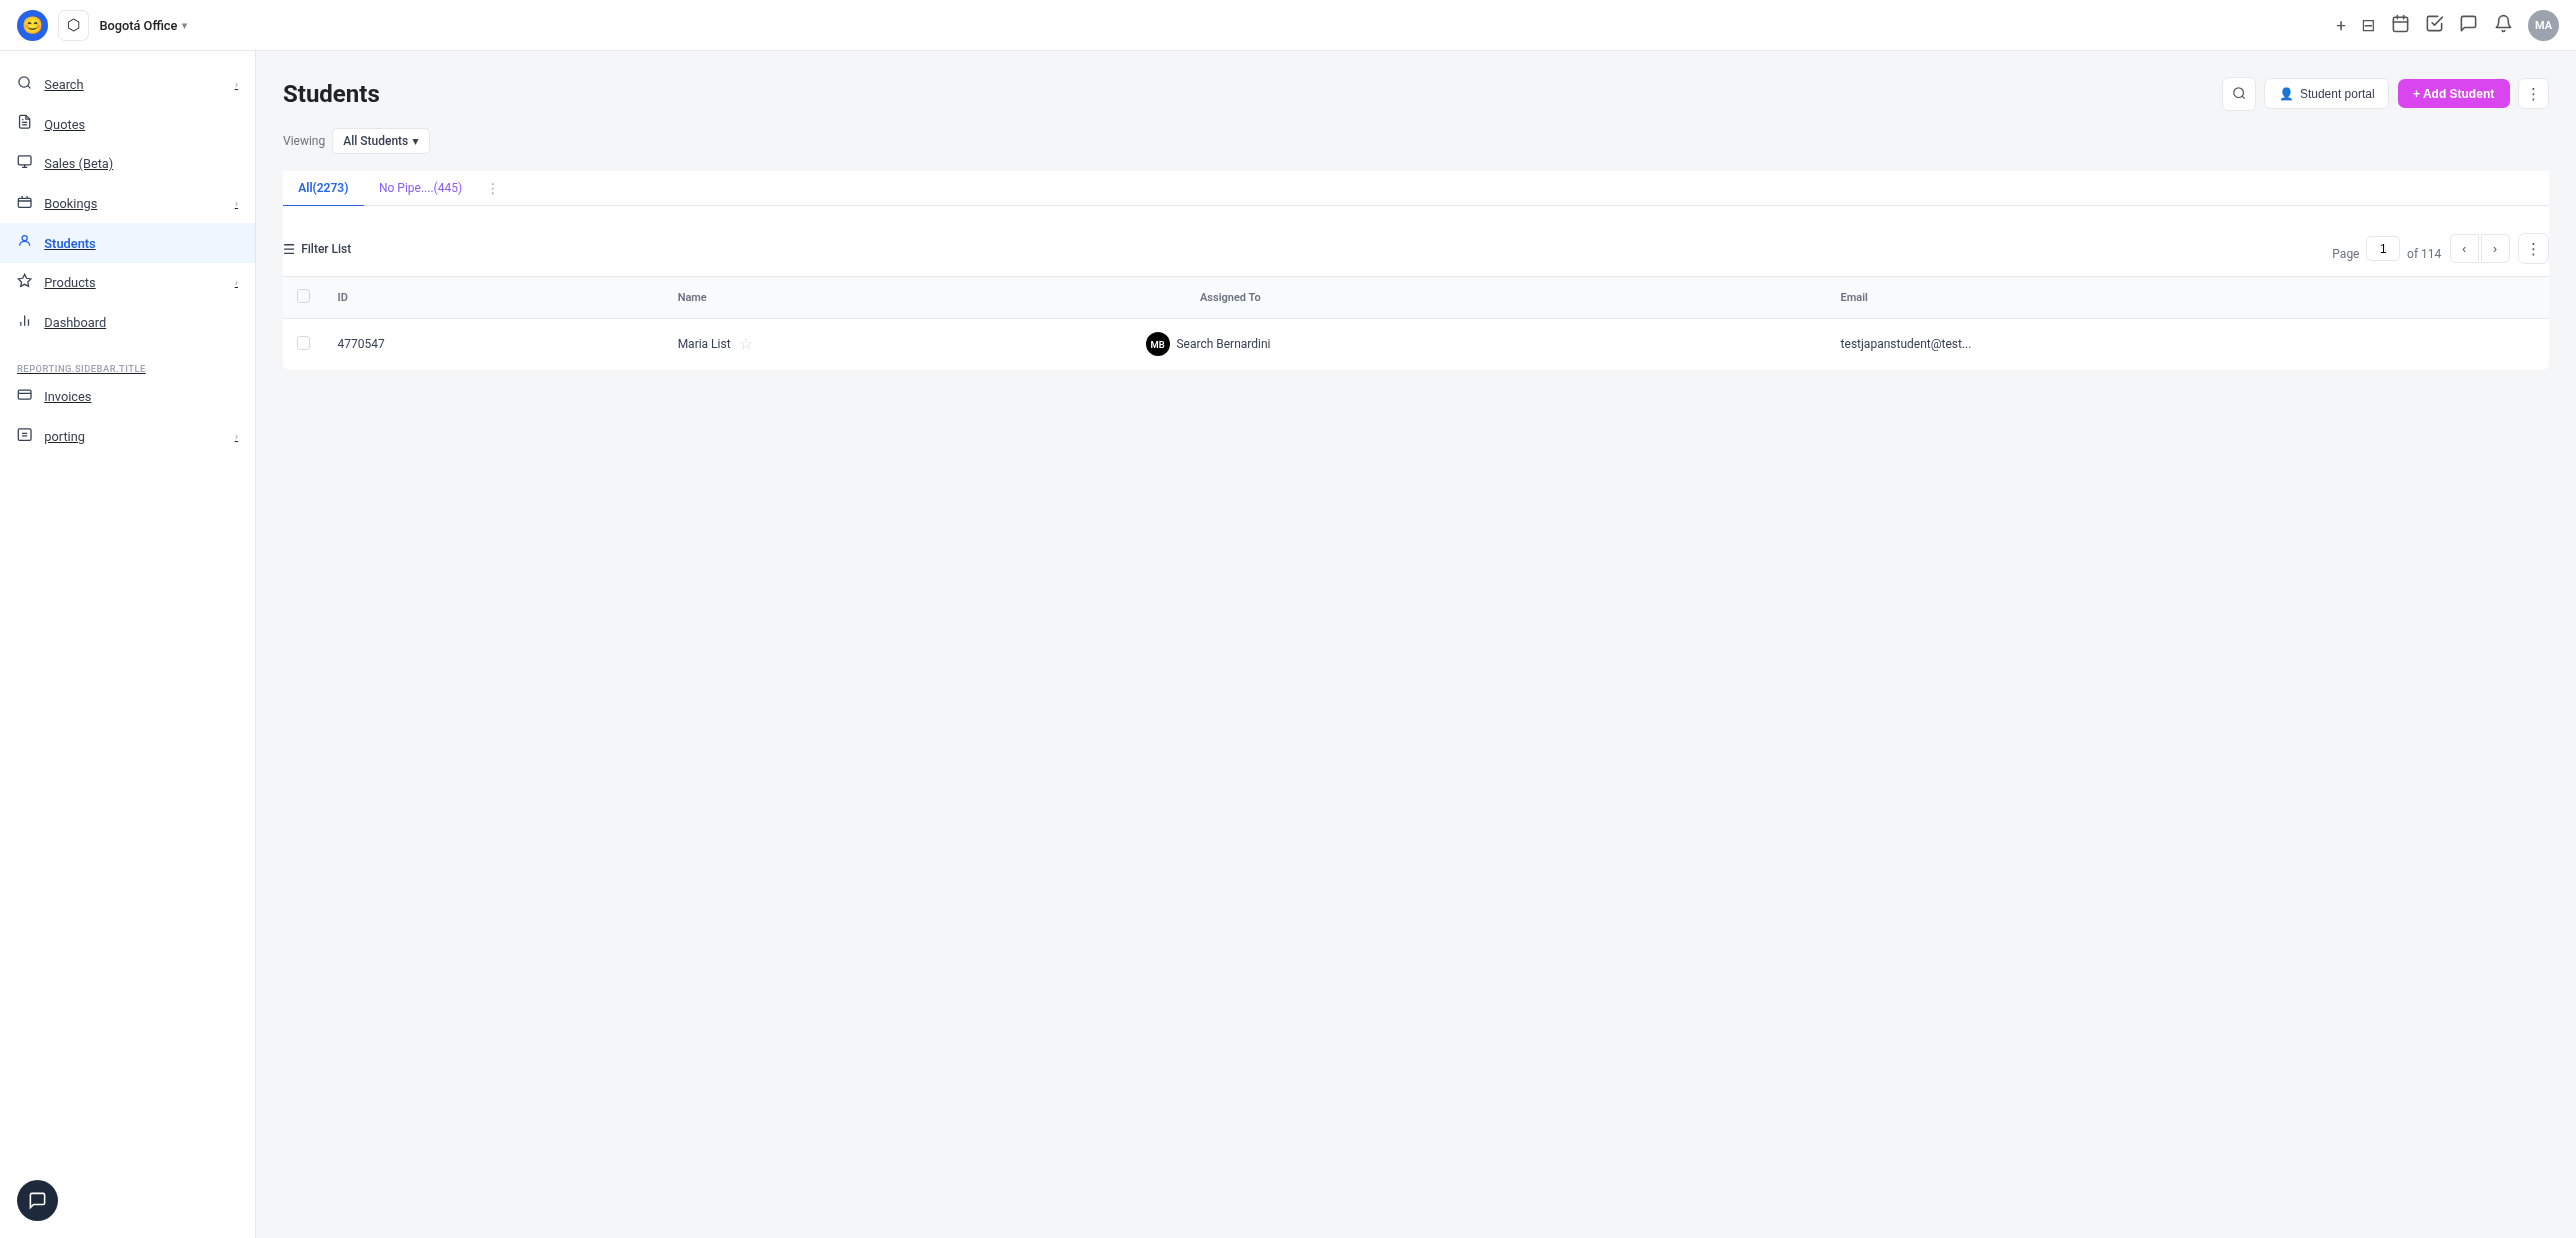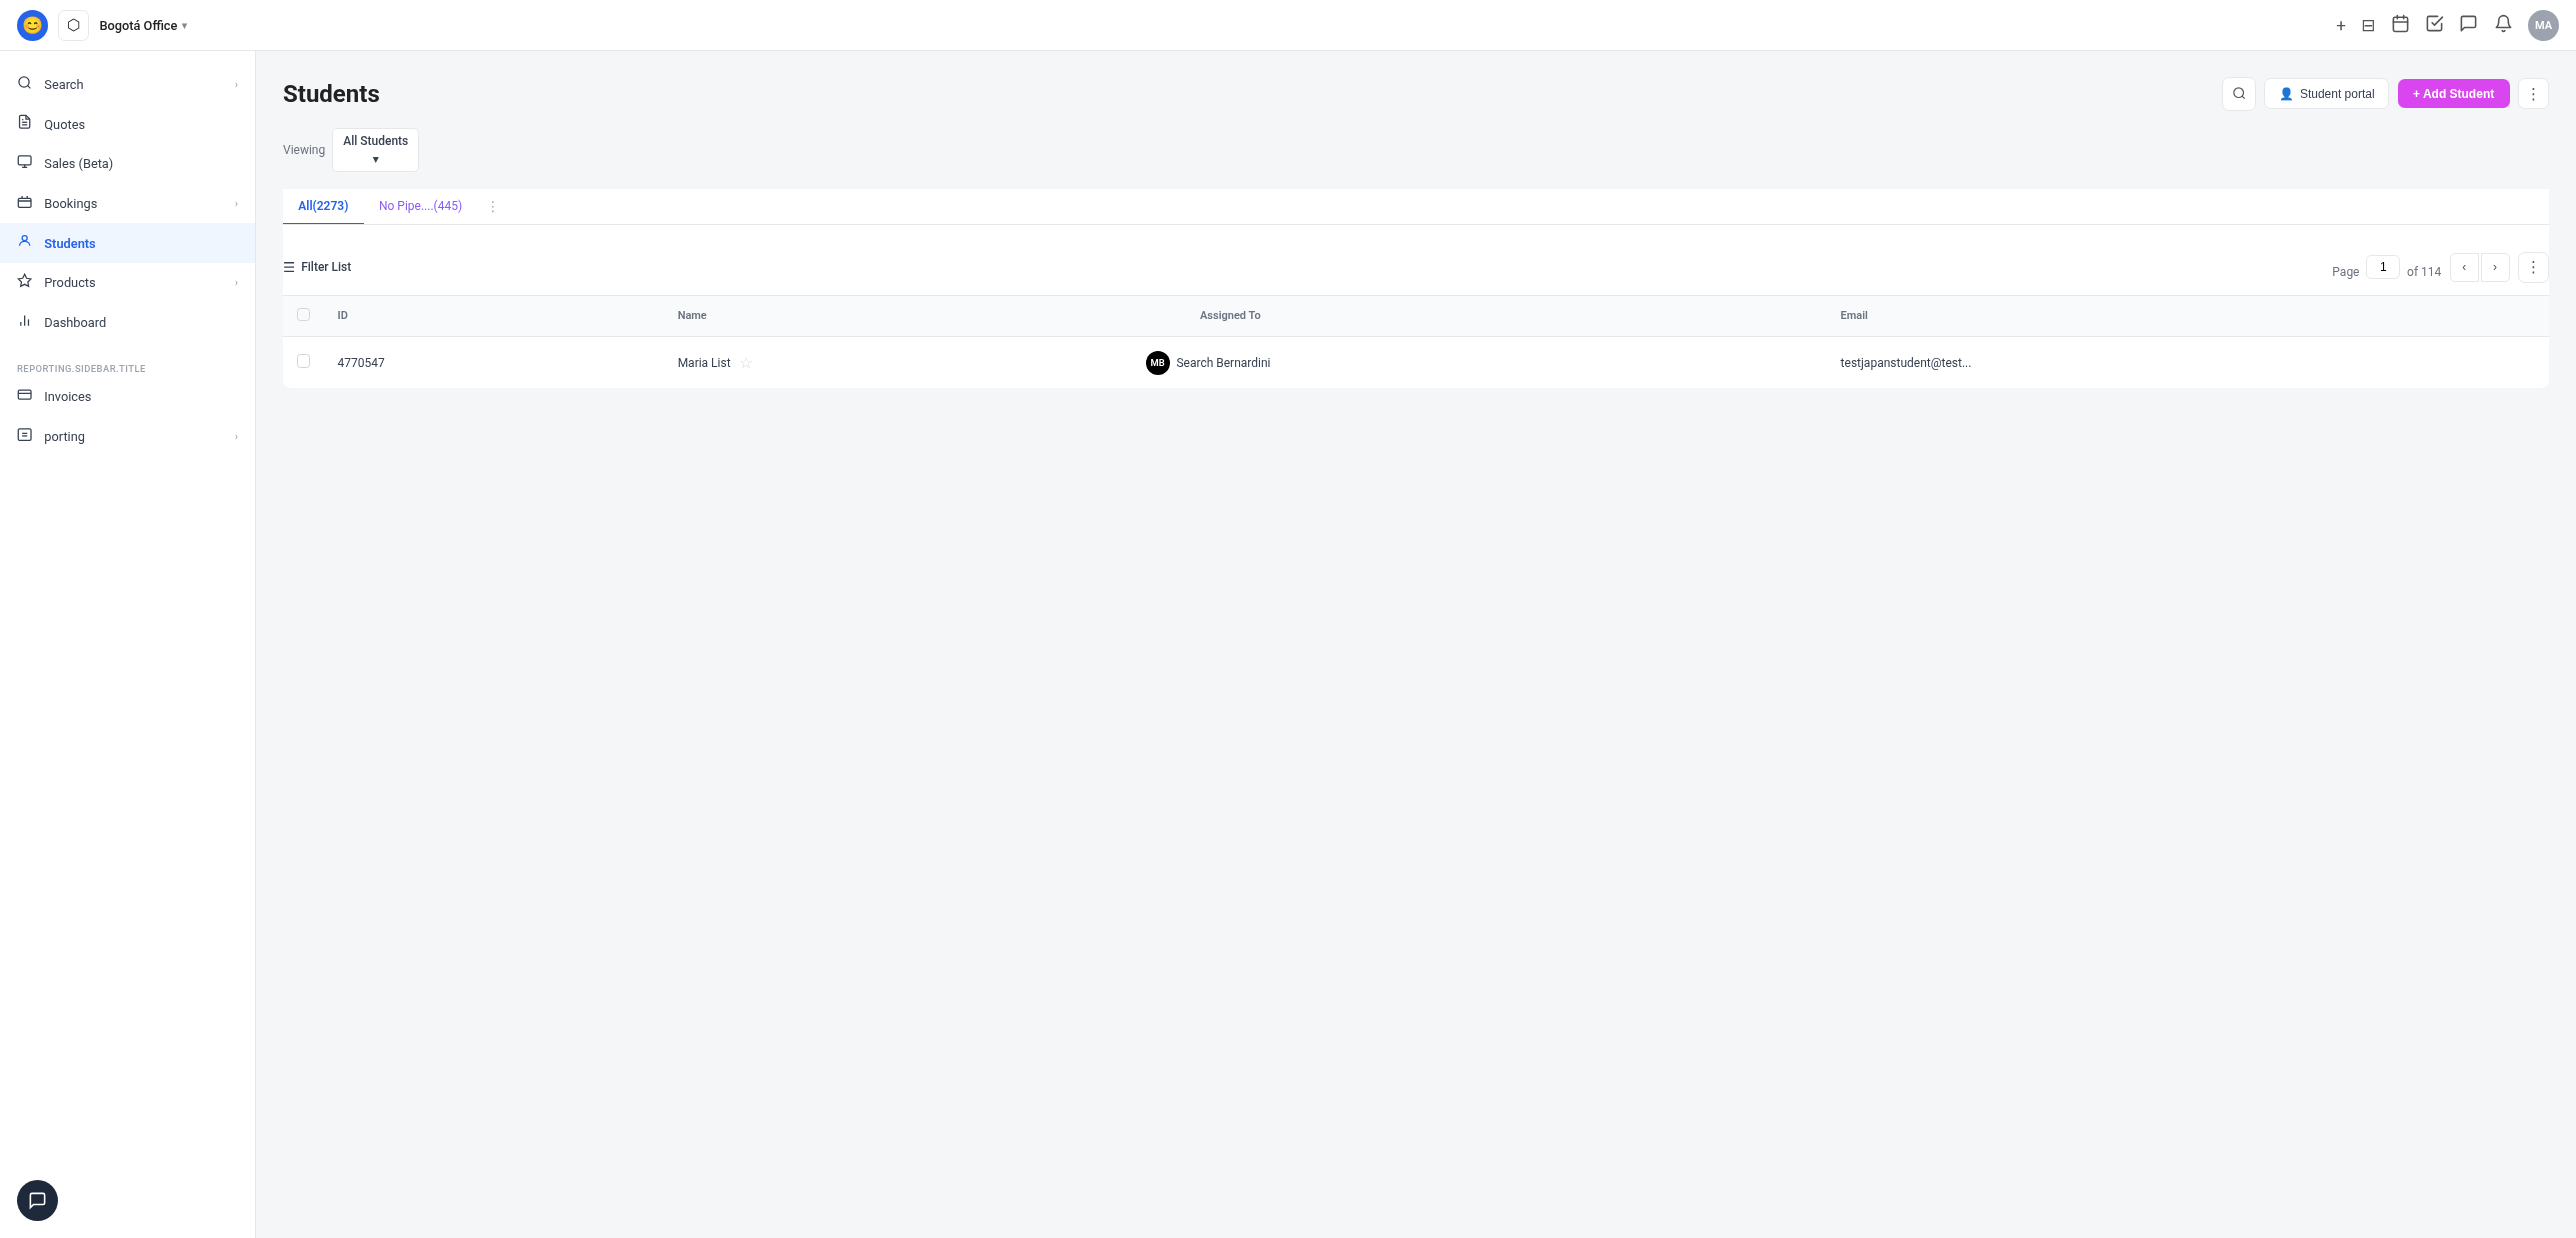--- a/index.html
+++ b/index.html
@@ -33,21 +33,21 @@
       display: flex; align-items: center; justify-content: center;
       color: #fff; font-size: 11px; font-weight: 600; cursor: pointer;
     }
 
     
     .layout { display: flex; flex: 1; overflow: hidden; }
 
     
     .sidebar {
       width: 256px; background: #fff; border-right: 0.9px solid #e5e7eb;
-      flex-shrink: 0; overflow-y: auto; padding: 13.6px 0;
+      flex-shrink: 0; overflow-y: auto; padding: 13.6px 0; text-decoration: underline;
     }
     .sidebar-item {
       display: flex; align-items: center; padding: 10.2px 17px;
       gap: 12px; cursor: pointer; border-radius: 0; position: relative;
       color: #374151; font-size: 12.8px;
     }
     .sidebar-item.active { background: #eff6ff; color: #2563eb; font-weight: 600; }
     .sidebar-item .item-icon { font-size: 15.3px; flex-shrink: 0; }
     .sidebar-item .item-label { flex: 1; }
     .sidebar-item .item-chevron { color: #9ca3af; font-size: 11px; }
@@ -87,21 +87,21 @@
       width: 31px; height: 31px; display: flex; align-items: center; justify-content: center;
       border: 0.9px solid #e5e7eb; border-radius: 6.8px; background: #fff; cursor: pointer;
       font-size: 15.3px; color: #555;
     }
 
     
     .viewing-row { display: flex; align-items: center; gap: 6.8px; margin-bottom: 17px; font-size: 12px; color: #6b7280; }
     .viewing-select {
       display: flex; align-items: center; gap: 4.3px; padding: 5.1px 10.2px;
       border: 0.9px solid #e5e7eb; border-radius: 5.1px; background: #fff;
-      cursor: pointer; font-size: 12px; color: #374151; font-weight: 500; flex-direction: column;
+      cursor: pointer; font-size: 12px; color: #374151; font-weight: 500;
     }
 
     
     .tabs { display: flex; align-items: center; border-bottom: 0.9px solid #e5e7eb; margin-bottom: 15px; gap: 0; }
     .tab {
       padding: 10.2px 15.3px; font-size: 12px; cursor: pointer; color: #8b5cf6;
       border-bottom: 1.7px solid transparent; margin-bottom: -0.9px;
     }
     .tab.active { color: #2563eb; border-bottom: 1.7px solid #2563eb; font-weight: 600; }
     .tabs-more { padding: 8.5px 8.5px; color: #9ca3af; cursor: pointer; }

